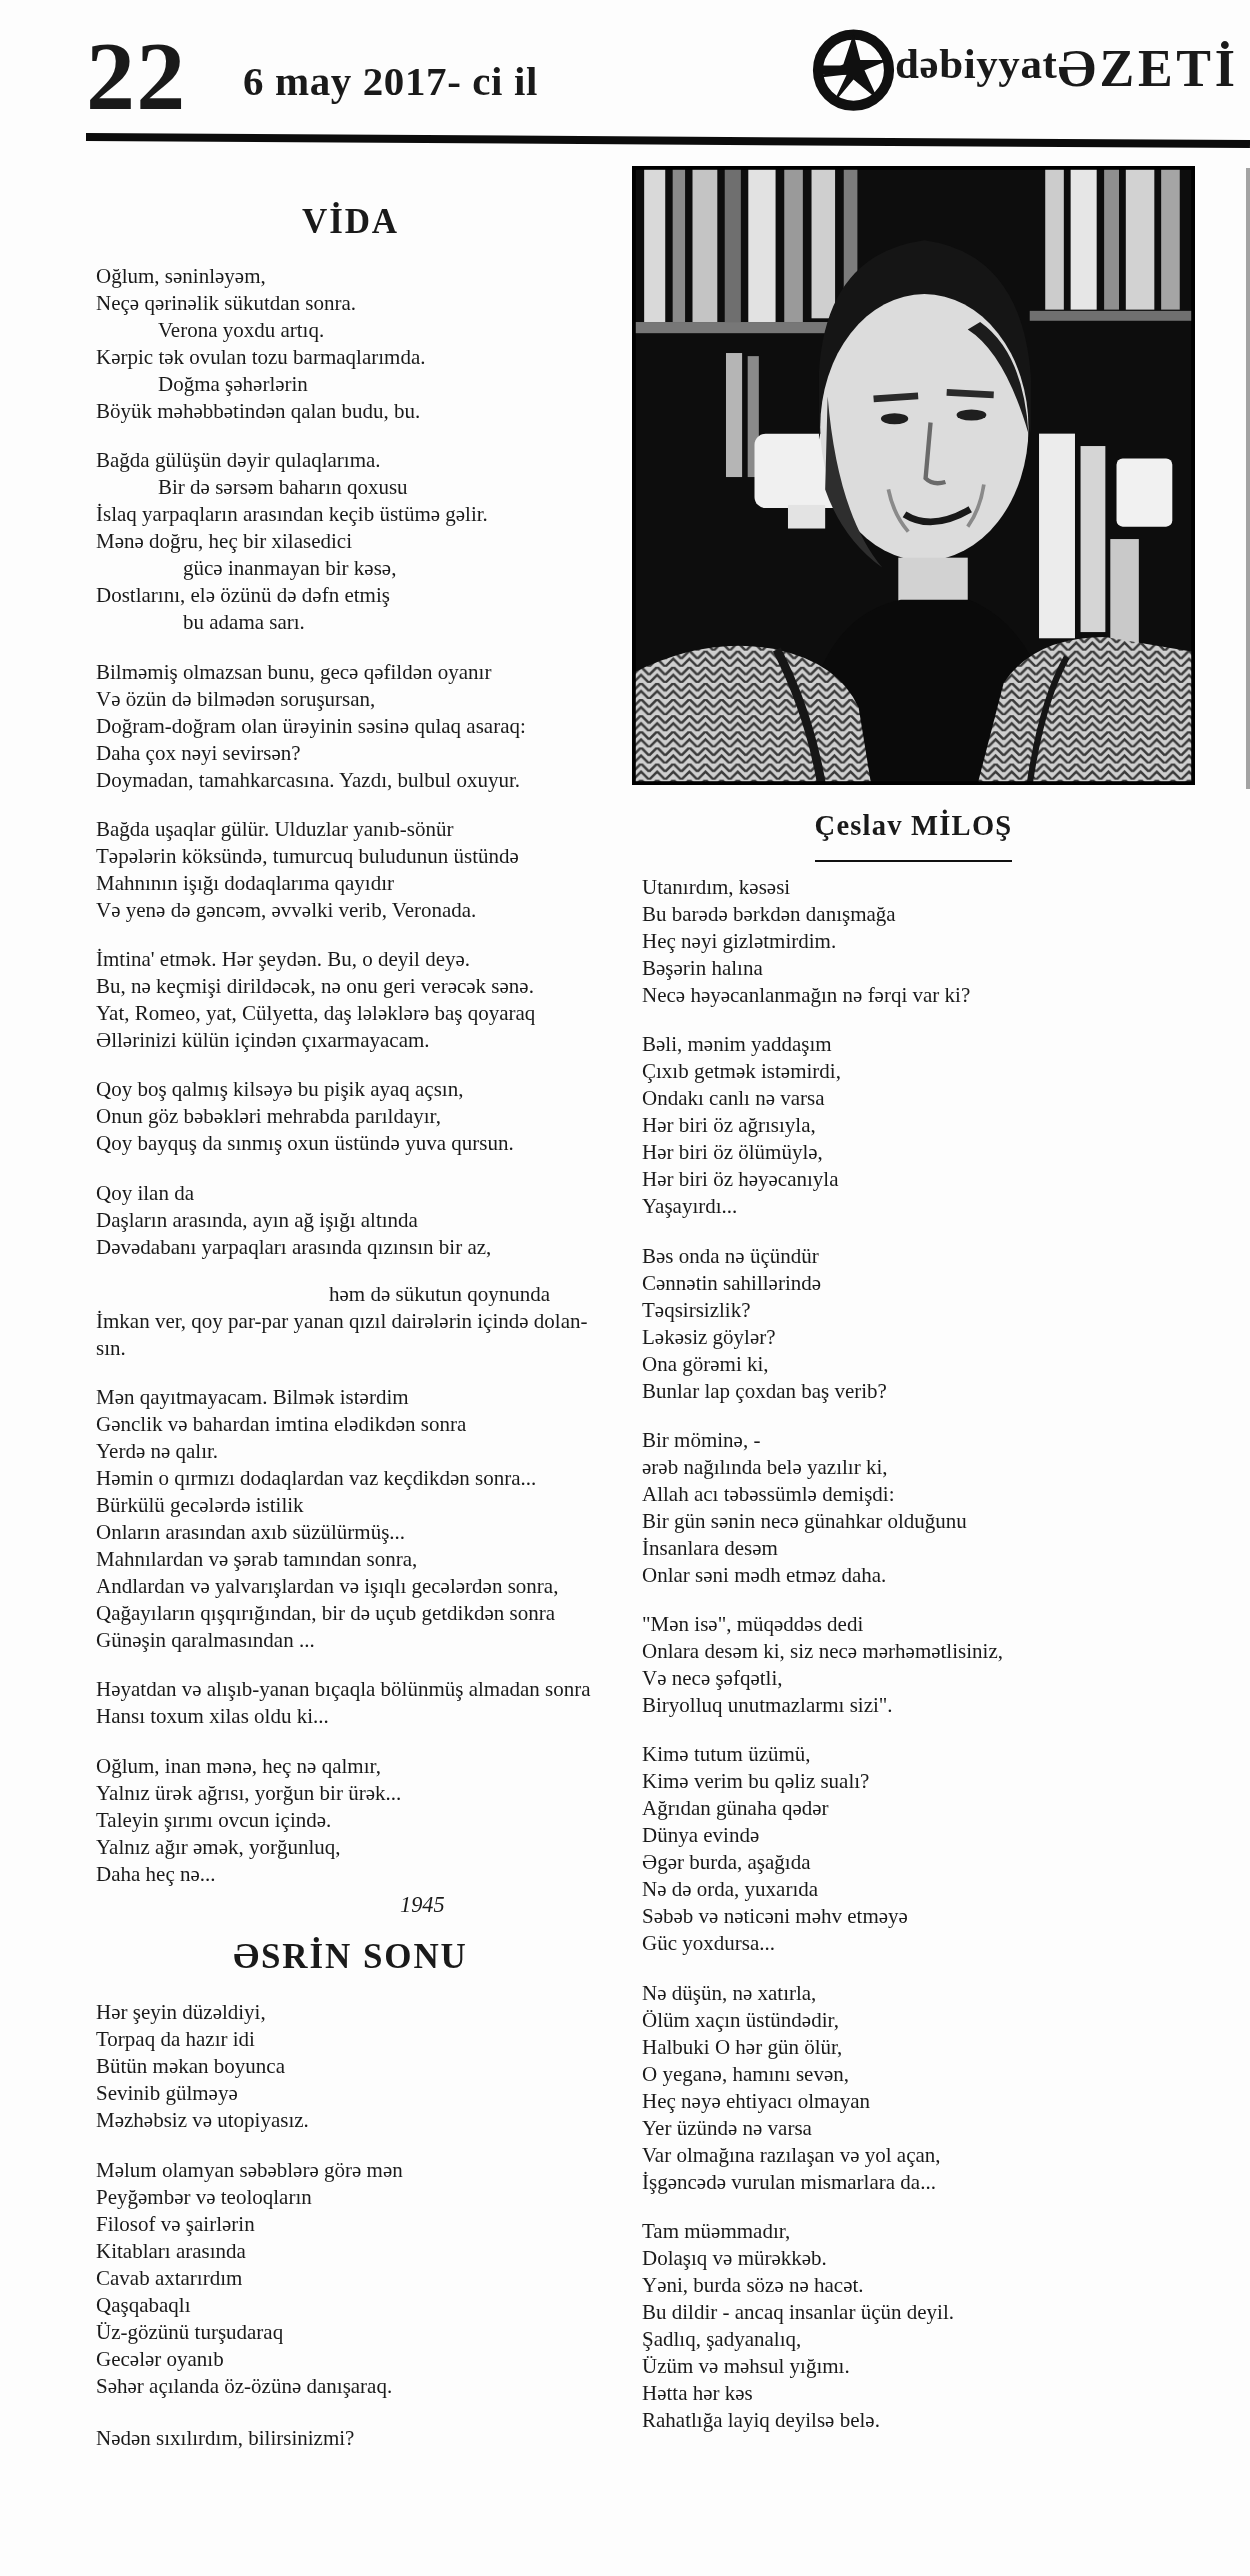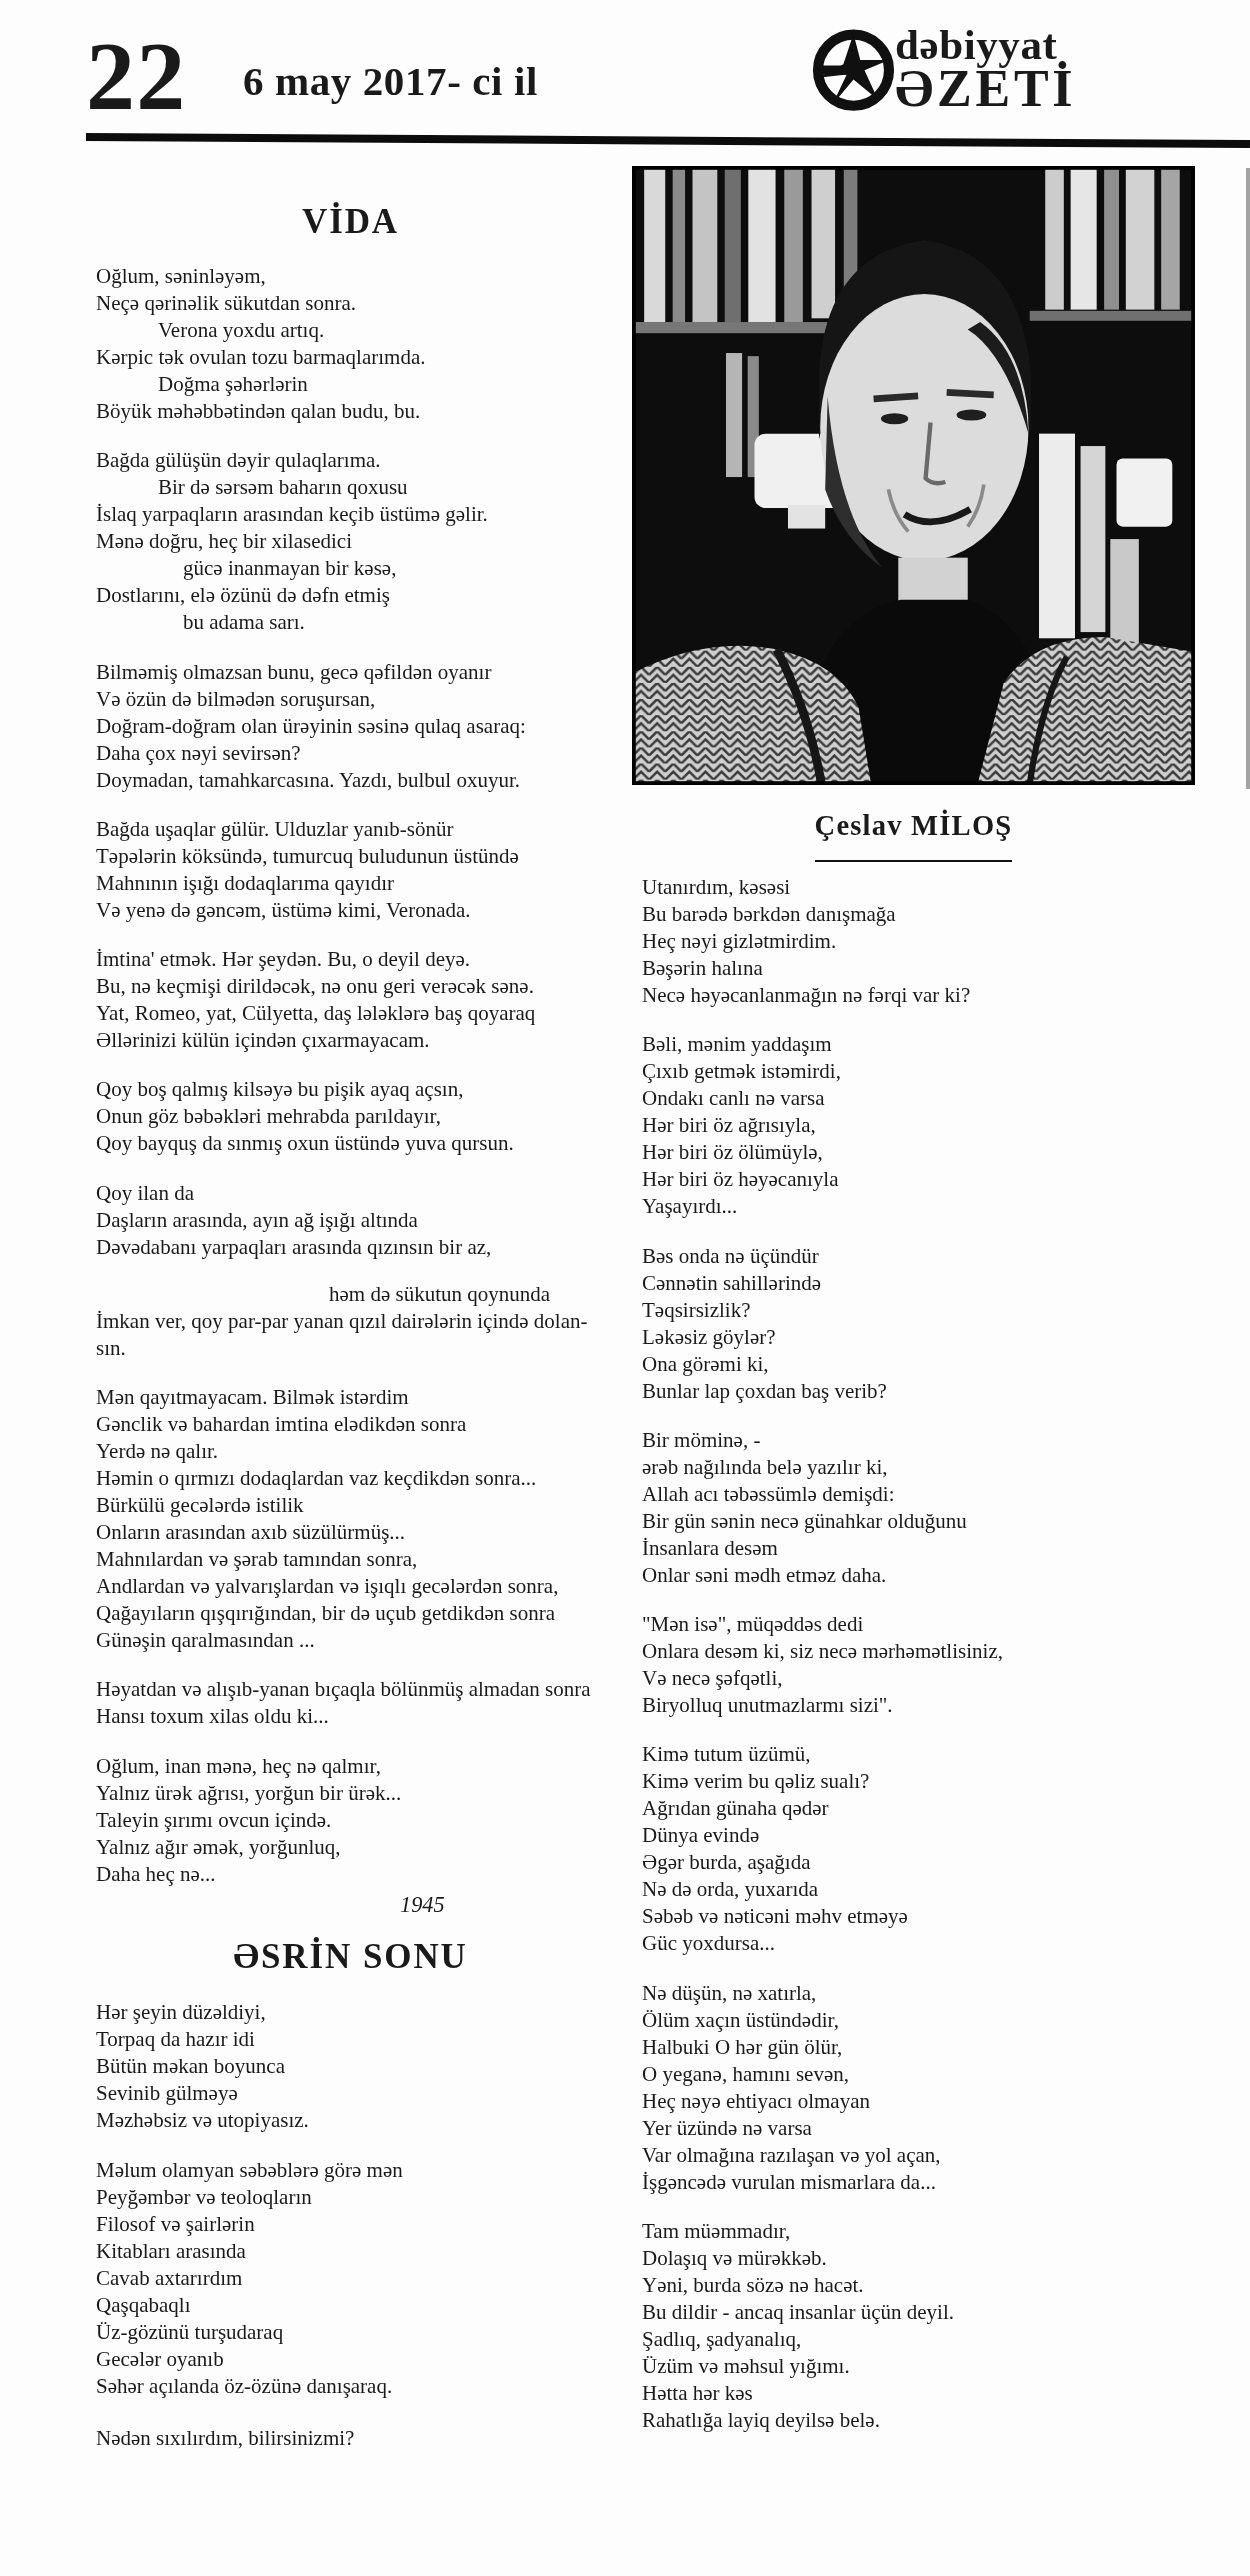--- a/index.html
+++ b/index.html
@@ -15,21 +15,21 @@
     line-height:1;letter-spacing:1.2px;
   }
   .issue-date{
     position:absolute;left:243px;top:57px;font-size:41px;font-weight:bold;
     letter-spacing:0.6px;
   }
   .masthead{
     position:absolute;left:807px;top:22.3px;display:flex;align-items:center;gap:3.7px;
   }
   .masthead-emblem{width:93px;height:93px;flex:0 0 auto;}
-  .masthead-text{display:flex;flex-direction:column;line-height:0.92;margin-left:-8.7px;}
+  .masthead-text{display:flex;line-height:0.92;margin-left:-8.7px;}
   .masthead-line1{font-size:43px;font-weight:bold;letter-spacing:0.6px;}
   .masthead-line2{font-size:52px;font-weight:bold;letter-spacing:3.7px;margin-top:1.2px;}
   .header-rule{
     position:absolute;left:86px;top:133px;width:1164px;height:8px;background:#0c0c0c;
     transform:rotate(0.35deg);transform-origin:left center;
   }
   
   .col-left{position:absolute;left:96px;top:186px;width:596px;}
   .poem-title{
     font-size:35px;font-weight:bold;text-align:center;letter-spacing:1.9px;
@@ -107,21 +107,21 @@
           <div class="line">Bilməmiş olmazsan bunu, gecə qəfildən oyanır</div>
           <div class="line">Və özün də bilmədən soruşursan,</div>
           <div class="line">Doğram-doğram olan ürəyinin səsinə qulaq asaraq:</div>
           <div class="line">Daha çox nəyi sevirsən?</div>
           <div class="line">Doymadan, tamahkarcasına. Yazdı, bulbul oxuyur.</div>
         </div>
         <div class="stanza">
           <div class="line">Bağda uşaqlar gülür. Ulduzlar yanıb-sönür</div>
           <div class="line">Təpələrin köksündə, tumurcuq buludunun üstündə</div>
           <div class="line">Mahnının işığı dodaqlarıma qayıdır</div>
-          <div class="line">Və yenə də gəncəm, üstümə kimi, Veronada.</div>
+          <div class="line">Və yenə də gəncəm, əvvəlki verib, Veronada.</div>
         </div>
         <div class="stanza">
           <div class="line">İmtina' etmək. Hər şeydən. Bu, o deyil deyə.</div>
           <div class="line">Bu, nə keçmişi dirildəcək, nə onu geri verəcək sənə.</div>
           <div class="line">Yat, Romeo, yat, Cülyetta, daş lələklərə baş qoyaraq</div>
           <div class="line">Əllərinizi külün içindən çıxarmayacam.</div>
         </div>
         <div class="stanza">
           <div class="line">Qoy boş qalmış kilsəyə bu pişik ayaq açsın,</div>
           <div class="line">Onun göz bəbəkləri mehrabda parıldayır,</div>

